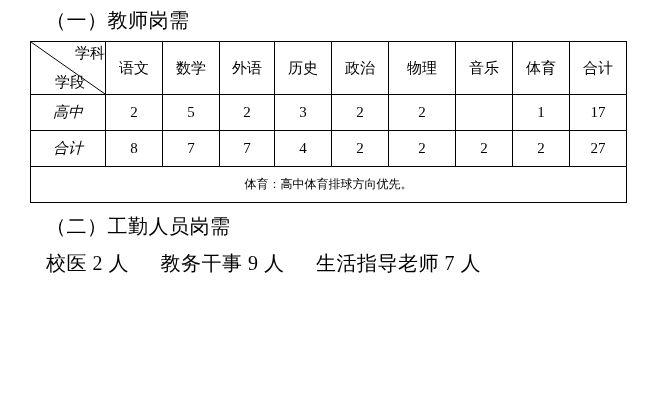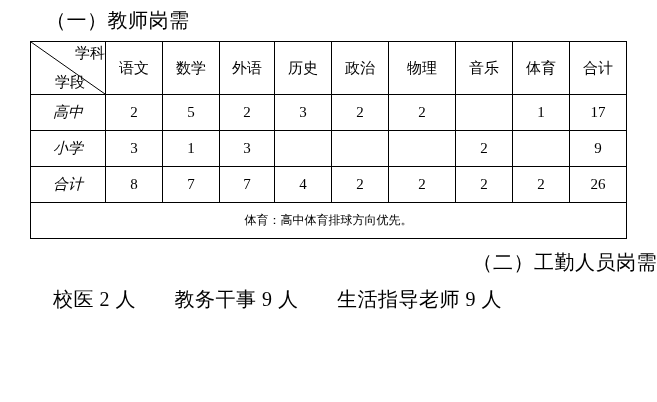--- a/index.html
+++ b/index.html
@@ -86,31 +86,29 @@
     font-style: italic;
   }
   td.note {
     text-align: left;
     padding-left: 9px;
     height: 36px;
     font-size: 12px;
   }
   #heading-logistics {
     margin-top: 11px;
-    text-align: right;
   }
   .roles-line {
     font-size: 20px;
     padding-left: 46px;
     margin-top: 12px;
     letter-spacing: 0.5px;
   }
   .roles-line .role {
     margin-right: 26px;
-    margin-left: 7px;
   }
   .roles-line .role:last-child {
     margin-right: 0;
   }
 </style>
 </head>
 <body>
 
 <div class="page">
 
@@ -159,54 +157,42 @@
           <td>2</td>
           <td>3</td>
           <td>2</td>
           <td>2</td>
           <td></td>
           <td>1</td>
           <td>17</td>
         </tr>
 
 
-        <tr>
-          <td class="rowhead">小学</td>
-          <td>3</td>
-          <td>1</td>
-          <td>3</td>
-          <td></td>
-          <td></td>
-          <td></td>
-          <td>2</td>
-          <td></td>
-          <td>9</td>
-        </tr>
 
         <tr>
           <td class="rowhead">合计</td>
           <td>8</td>
           <td>7</td>
           <td>7</td>
           <td>4</td>
           <td>2</td>
           <td>2</td>
           <td>2</td>
           <td>2</td>
-          <td>26</td>
+          <td>27</td>
         </tr>
 
         <tr>
           <td class="note" colspan="10">体育：高中体育排球方向优先。</td>
         </tr>
       </tbody>
     </table>
   </div>
 
   <div class="heading" id="heading-logistics">（二）工勤人员岗需</div>
 
   <div class="roles-line">
     <span class="role">校医 2 人</span>
     <span class="role">教务干事 9 人</span>
-    <span class="role">生活指导老师 9 人</span>
+    <span class="role">生活指导老师 7 人</span>
   </div>
 
 </div>
 
 </body></html>

